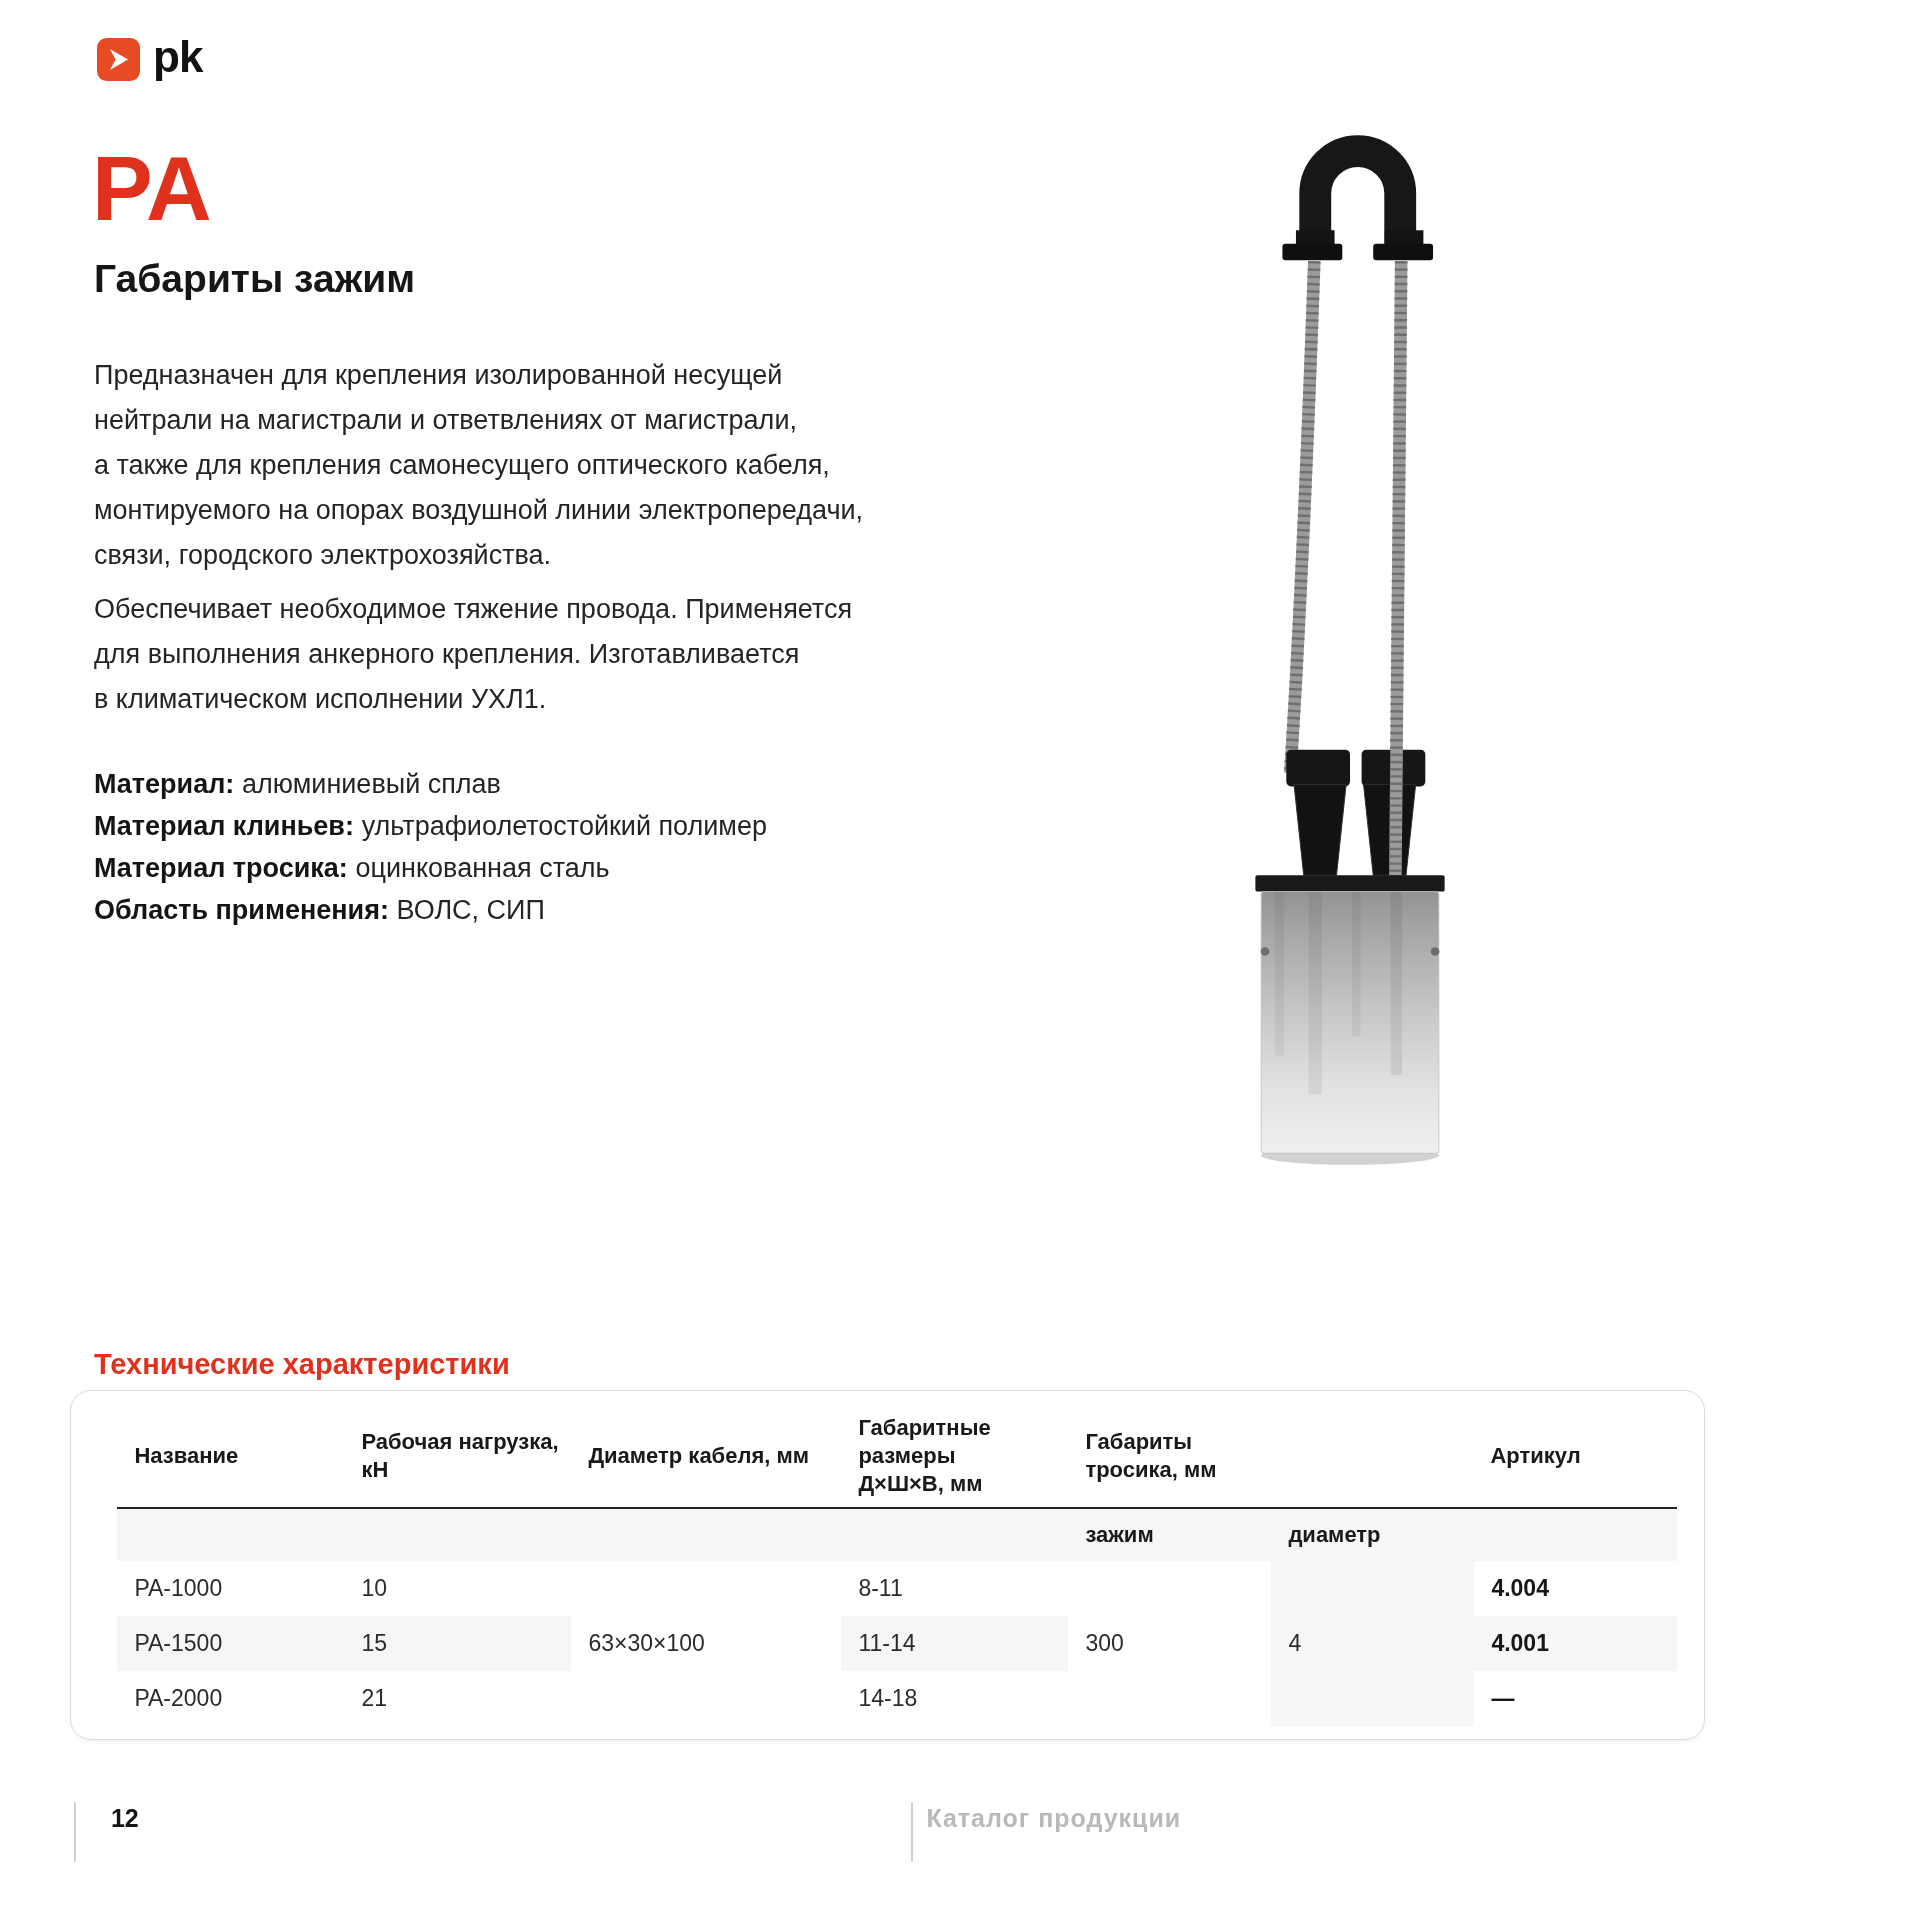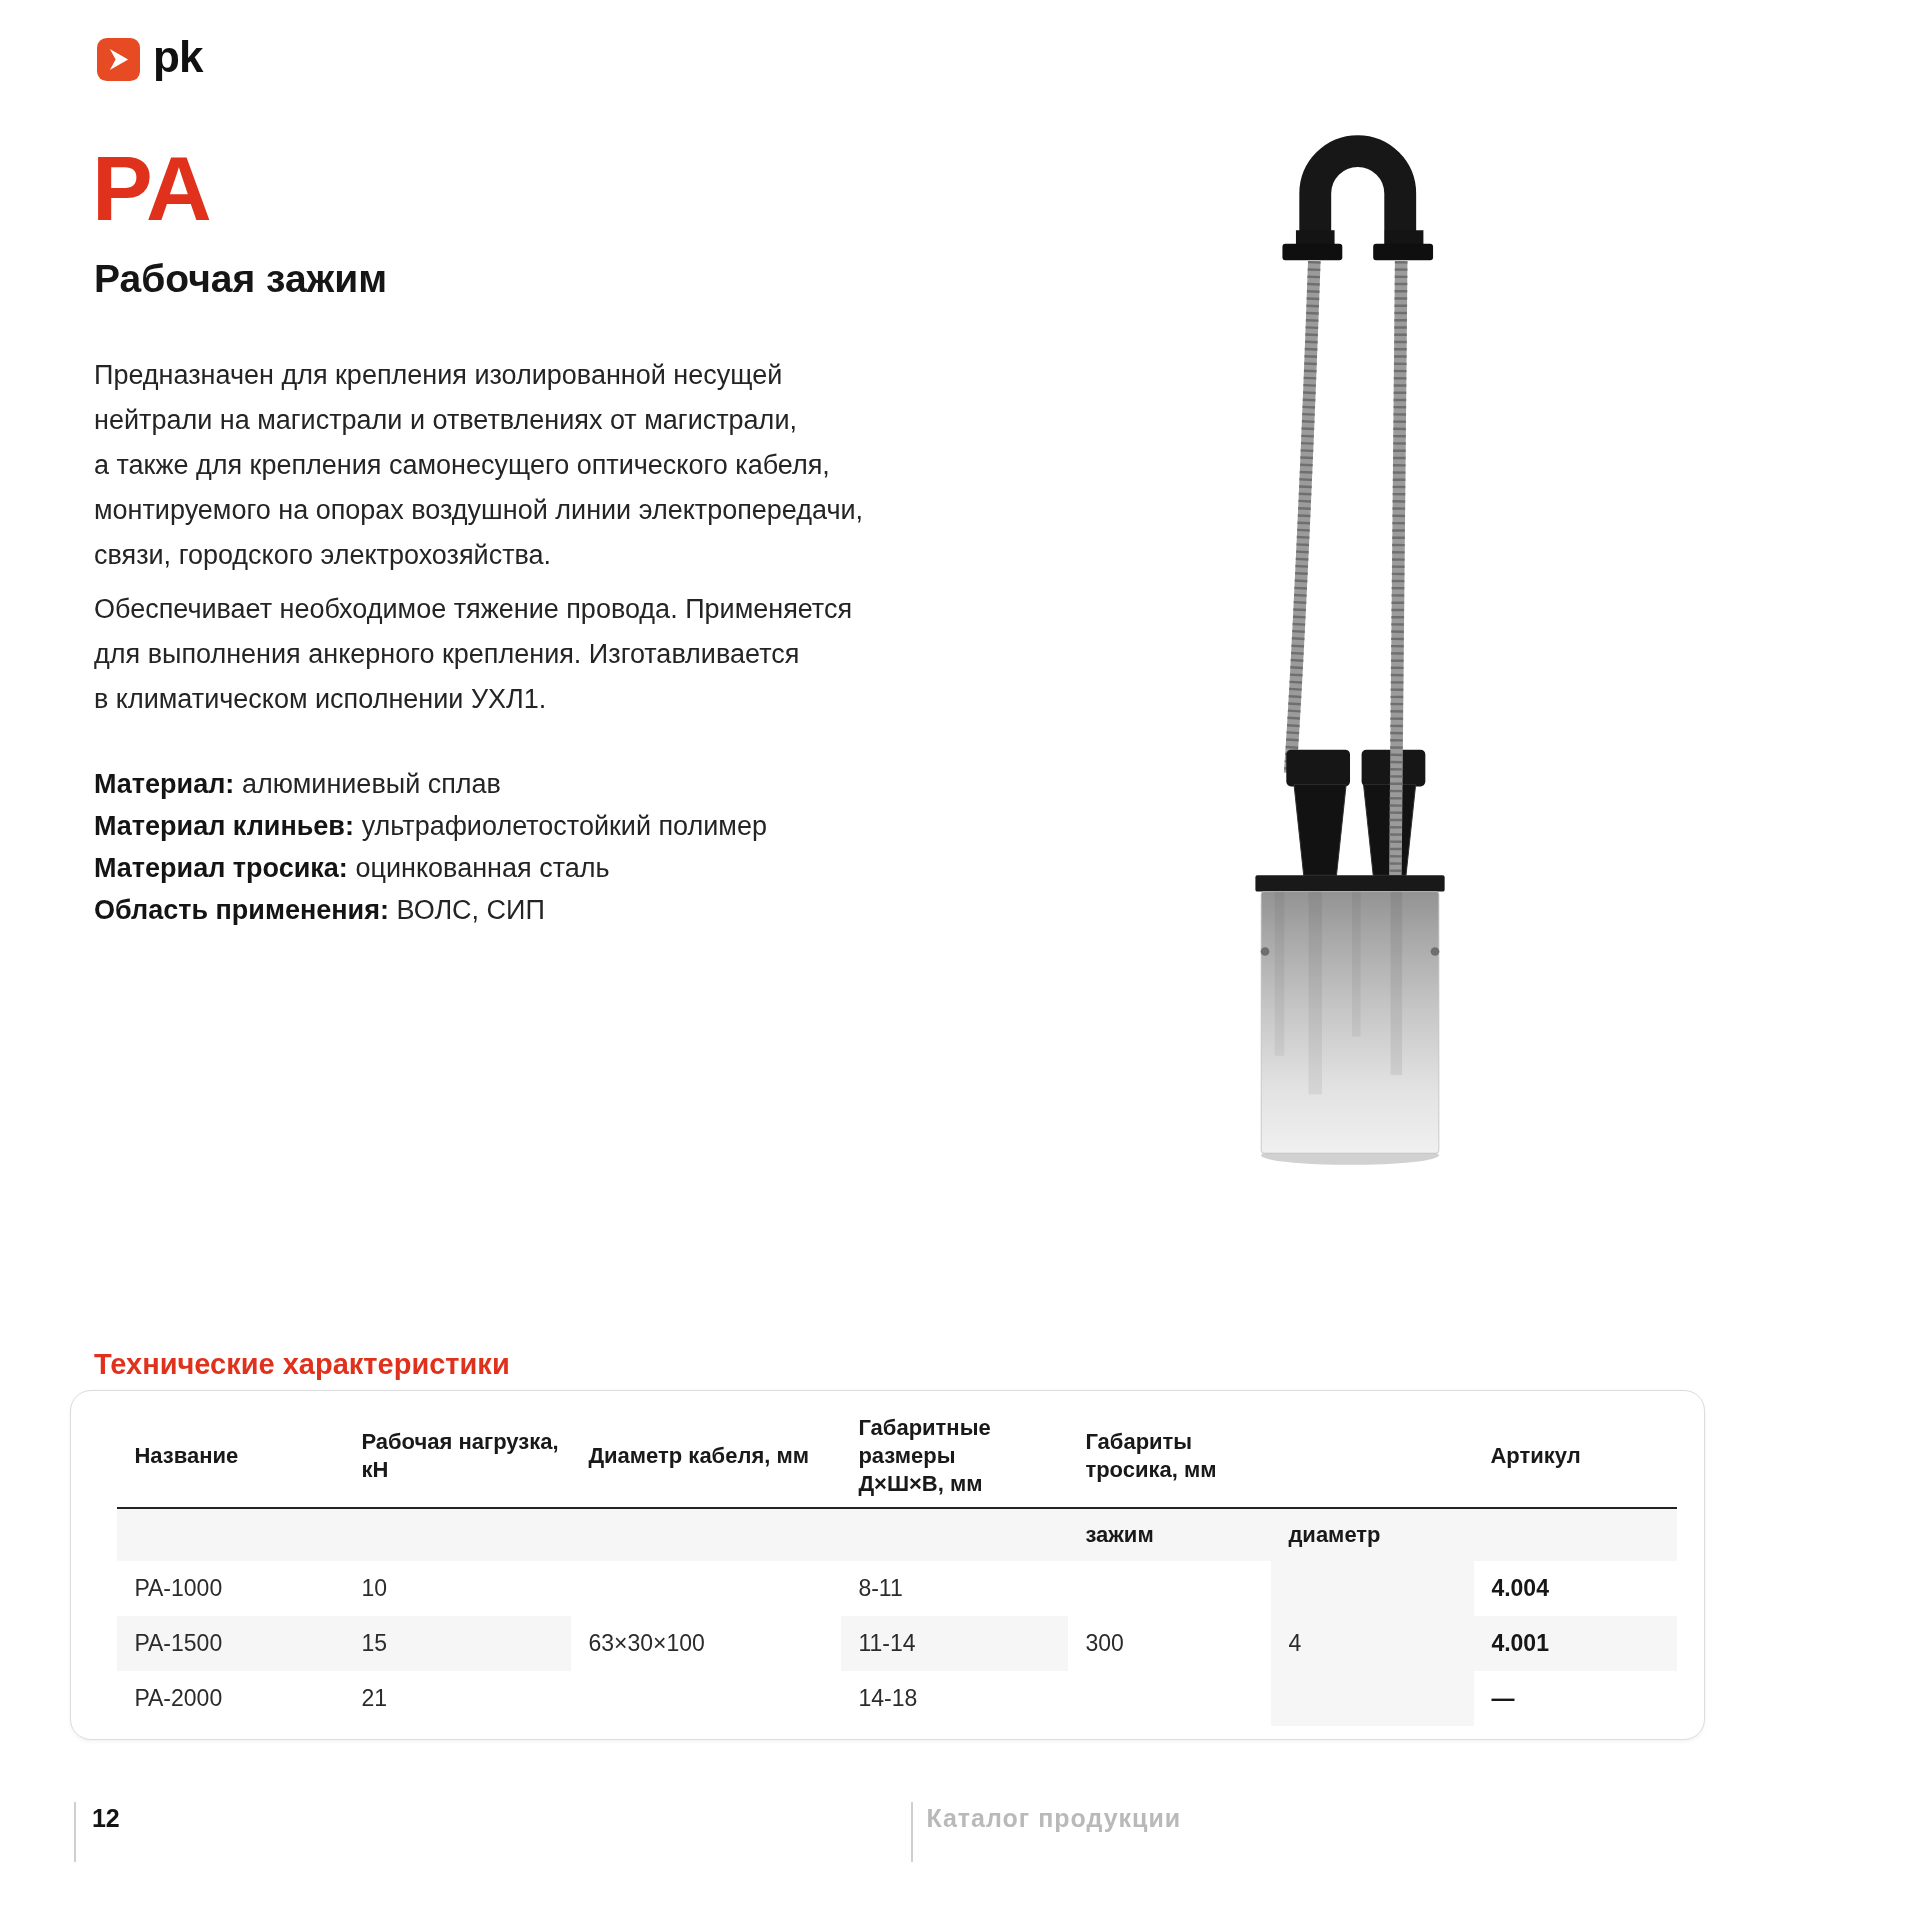--- a/index.html
+++ b/index.html
@@ -32,21 +32,21 @@
   .thead .tcell,.subhead .tcell{font-weight:bold;font-size:22px;line-height:28px;color:#191919;}
   .thead .tcell span{display:block;}
   .thead .tcell:nth-child(2) span{max-width:198px;}
   .thead .tcell:nth-child(3) span{max-width:253px;}
   .thead .tcell:nth-child(4) span{max-width:183px;}
   .thead .tcell:nth-child(5) span{max-width:208px;}
   .g{background:#f6f6f6;}
   .article{font-weight:bold;color:#171717;}
 
   
-  .footer-left{left:74px;top:1802px;display:flex;align-items:flex-start;gap:16px;}
+  .footer-left{left:74px;top:1802px;display:flex;align-items:flex-start;gap:35px;}
   .footer-right{left:911px;top:1802px;display:flex;align-items:flex-start;gap:13.5px;}
   .vline{width:1.9px;height:60px;background:#cfcfcf;}
   .pagenum{font-size:25px;font-weight:bold;color:#141414;padding-top:1.9px;}
   .catalog{font-size:25px;font-weight:bold;color:#b9b9b9;letter-spacing:1px;padding-top:1.9px;}
 
   
   .photo{left:1207px;top:97px;width:483px;height:1120px;}
 </style>
 </head>
 <body>
@@ -54,21 +54,21 @@
 <div class="abs logo">
   <span class="logo-mark">
     <svg width="25" height="25" viewBox="0 0 26 26">
         <path d="M4 2 L23 13 L4 24 L10 13 Z" fill="#ffffff"></path>
       </svg>
   </span>
   <span class="logo-text">pk</span>
 </div>
 
 <div class="abs h1">PA</div>
-<div class="abs h2">Рабочая зажим</div>
+<div class="abs h2">Габариты зажим</div>
 
 <div class="abs para p1">
   <div>Предназначен для крепления изолированной несущей</div>
   <div>нейтрали на магистрали и ответвлениях от магистрали,</div>
   <div>а также для крепления самонесущего оптического кабеля,</div>
   <div>монтируемого на опорах воздушной линии электропередачи,</div>
   <div>связи, городского электрохозяйства.</div>
 </div>
 
 <div class="abs para p2">

